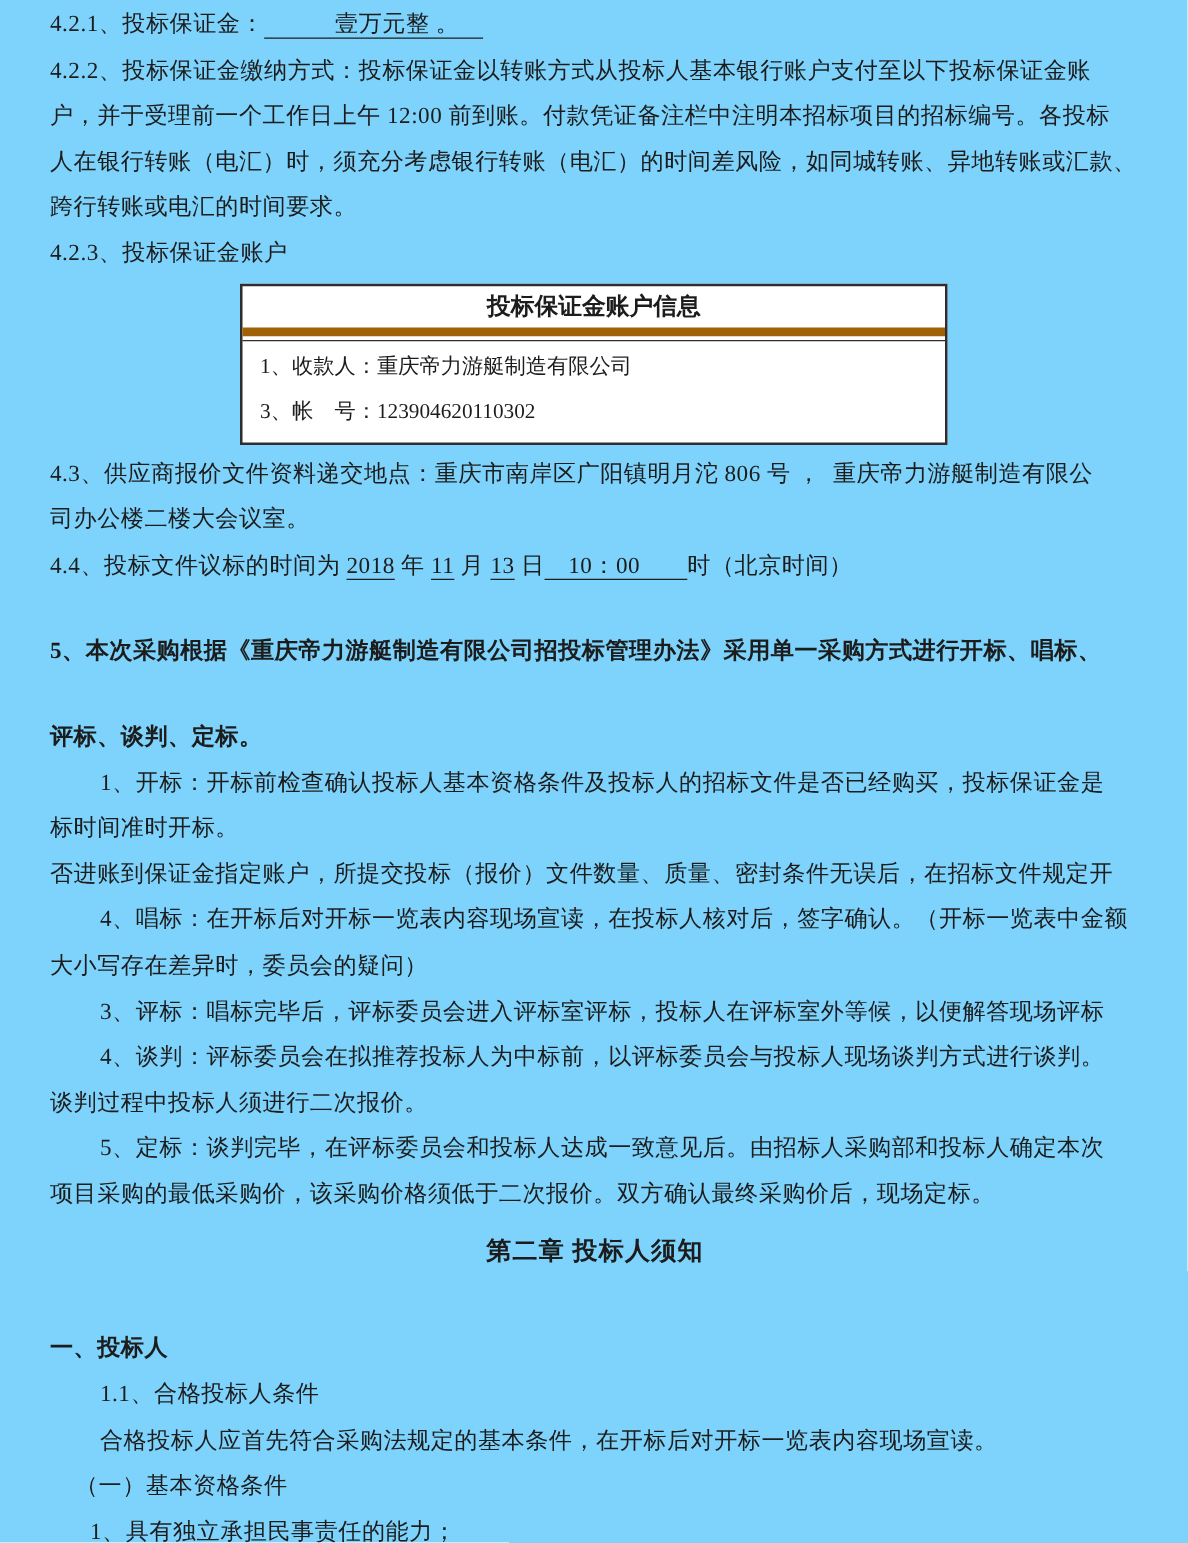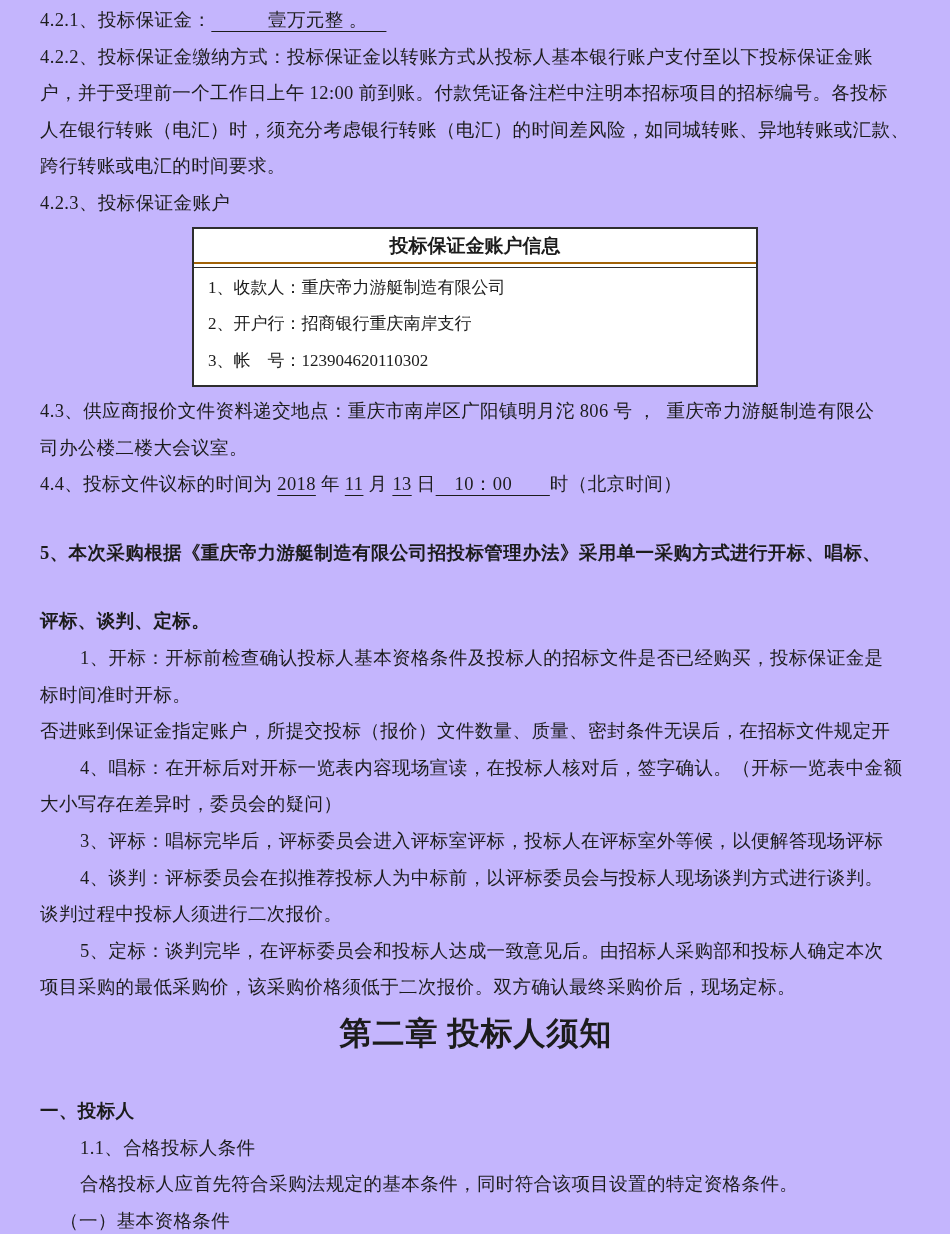--- a/index.html
+++ b/index.html
@@ -5,21 +5,21 @@
   html, body {
     margin: 0;
     padding: 0;
     background: #ffffff;
   }
   .page {
     position: relative;
     width: 950px;
     height: 1234px;
     box-sizing: border-box;
-    background: #c4b5fd;
+    background: #7dd3fc;
     color: #1c1c1c;
     padding: 2px 38px 0 40px;
     font-family: "Liberation Serif", "DejaVu Serif", serif;
     overflow: hidden;
   }
   .line {
     font-size: 18.5px;
     letter-spacing: 0.4px;
     line-height: 36.6px;
     white-space: pre;
@@ -38,39 +38,39 @@
     margin: 5px 0 6px 152px;
     width: 566px;
     border: 2px solid #2e2e2e;
     background: #ffffff;
   }
   .deposit-table .tbl-head {
     text-align: center;
     font-weight: bold;
     font-size: 19px;
     line-height: 33px;
-    border-bottom: 2px solid #a16207;
+    border-bottom: 7px solid #a16207;
   }
   .deposit-table .tbl-sep {
     height: 3px;
     border-bottom: 1px solid #2e2e2e;
   }
   .deposit-table .tbl-body {
     padding: 2px 10px 6px 14px;
   }
   .deposit-table .tbl-row {
     font-size: 17px;
     line-height: 36.5px;
     white-space: pre;
   }
   
   .chapter {
     text-align: center;
     font-weight: bold;
-    font-size: 32px;
+    font-size: 20px;
     line-height: 55px;
     letter-spacing: 1px;
     white-space: pre;
   }
   .ml40 { margin-left: 40px; }
   .ml36 { margin-left: 20px; }
   .ml32 { margin-left: 32px; }
 </style>
 </head>
 <body>
@@ -84,21 +84,20 @@
   <div class="line">人在银行转账（电汇）时，须充分考虑银行转账（电汇）的时间差风险，如同城转账、异地转账或汇款、</div>
   <div class="line">跨行转账或电汇的时间要求。</div>
 
   <div class="line">4.2.3、投标保证金账户</div>
 
   <div class="deposit-table">
     <div class="tbl-head">投标保证金账户信息</div>
     <div class="tbl-sep"></div>
     <div class="tbl-body">
       <div class="tbl-row">1、收款人：重庆帝力游艇制造有限公司</div>
-      <div class="tbl-row">2、开户行：招商银行重庆南岸支行</div>
       <div class="tbl-row">3、帐　号：123904620110302</div>
     </div>
   </div>
 
   <div class="line">4.3、供应商报价文件资料递交地点：重庆市南岸区广阳镇明月沱 806 号 ，  重庆帝力游艇制造有限公</div>
   <div class="line">司办公楼二楼大会议室。</div>
 
   <div class="line"><span>4.4、投标文件议标的时间为 </span><span class="u">2018</span><span> 年 </span><span class="u">11</span><span> 月 </span><span class="u">13</span><span> 日</span><span class="u">　10：00　　</span><span>时（北京时间）</span></div>
 
   <div class="line bold">5、本次采购根据《重庆帝力游艇制造有限公司招投标管理办法》采用单一采购方式进行开标、唱标、</div>
@@ -116,18 +115,18 @@
   <div class="line indent2">4、谈判：评标委员会在拟推荐投标人为中标前，以评标委员会与投标人现场谈判方式进行谈判。</div>
   <div class="line">谈判过程中投标人须进行二次报价。</div>
 
   <div class="line indent2">5、定标：谈判完毕，在评标委员会和投标人达成一致意见后。由招标人采购部和投标人确定本次</div>
   <div class="line">项目采购的最低采购价，该采购价格须低于二次报价。双方确认最终采购价后，现场定标。</div>
 
   <div class="chapter">第二章 投标人须知</div>
 
   <div class="line bold">一、投标人</div>
   <div class="line ml40">1.1、合格投标人条件</div>
-  <div class="line ml40">合格投标人应首先符合采购法规定的基本条件，同时符合该项目设置的特定资格条件。</div>
+  <div class="line ml40">合格投标人应首先符合采购法规定的基本条件，在开标后对开标一览表内容现场宣读。</div>
   <div class="line ml36">（一）基本资格条件</div>
   <div class="line ml32">1、具有独立承担民事责任的能力；</div>
   <div class="line ml32">2、具有良好的商业信誉和健全的财务会计制度；</div>
 
 </div>
 
 </body></html>

